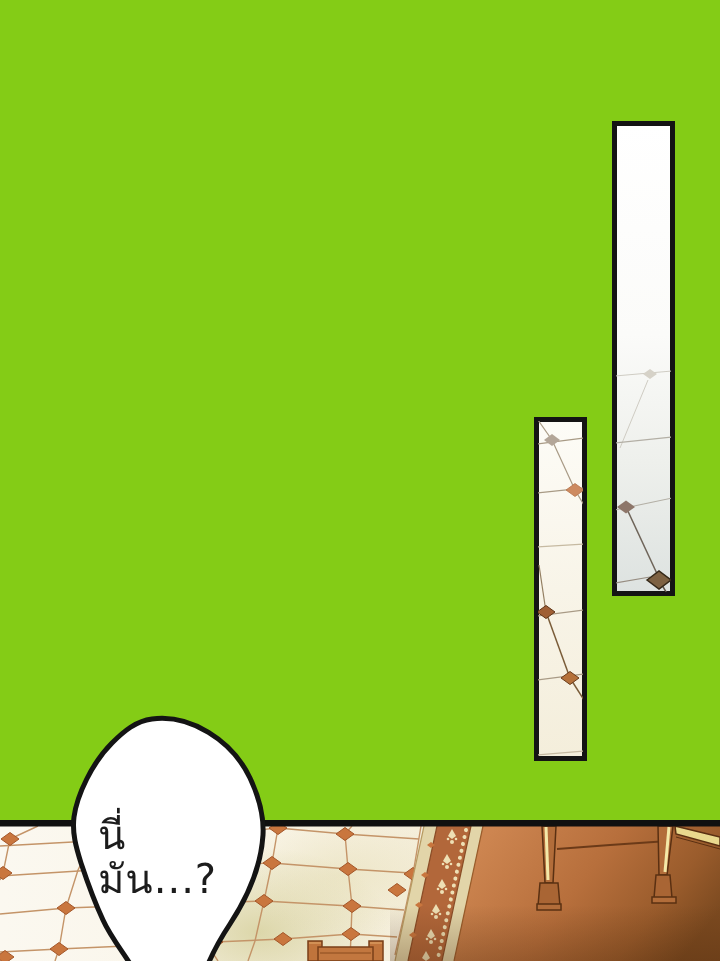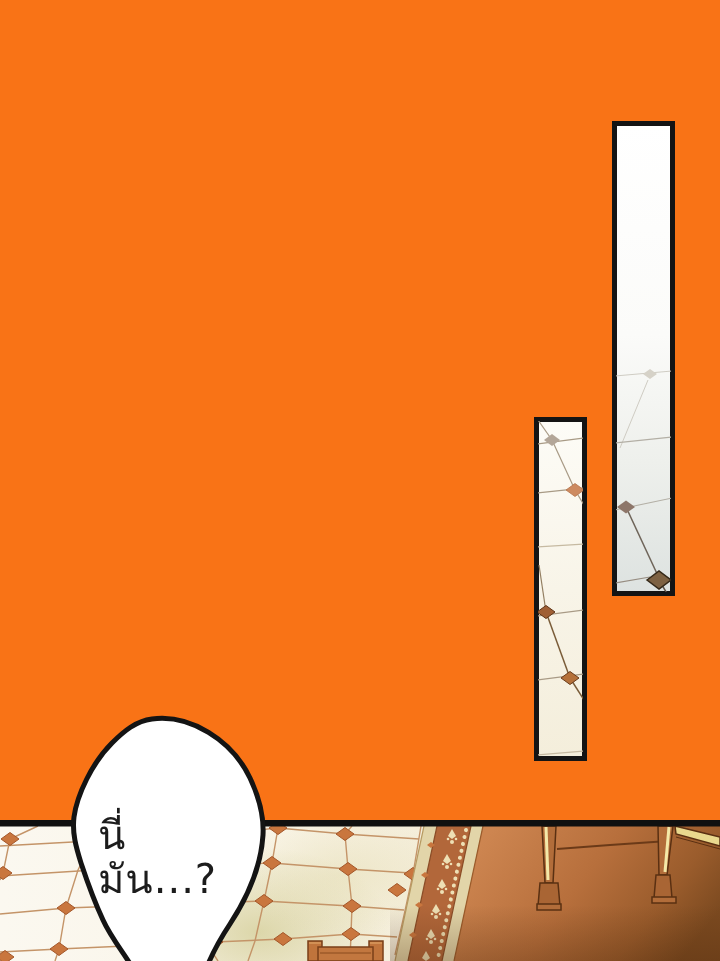--- a/index.html
+++ b/index.html
@@ -1,17 +1,17 @@
 <!DOCTYPE html>
 <html><head>
 <meta charset="utf-8">
 <style>
   html,body{margin:0;padding:0;background:#ffffff;}
   .stage{
-    position:relative;width:720px;height:961px;overflow:hidden;background:#f97316;
+    position:relative;width:720px;height:961px;overflow:hidden;background:#84cc16;
     font-family:"Liberation Sans","DejaVu Sans",sans-serif;
   }
   .inset{position:absolute;}
   .panelA{left:612px;top:121px;}
   .panelB{left:534px;top:417px;}
   .bottom-scene{position:absolute;left:0;top:820px;width:720px;height:141px;}
   .bubble-layer{position:absolute;left:0;top:0;width:720px;height:961px;z-index:5;pointer-events:none;}
   .bubble-text{
     position:absolute;left:98px;top:820px;width:140px;height:74px;z-index:6;
     display:flex;align-items:center;justify-content:center;

